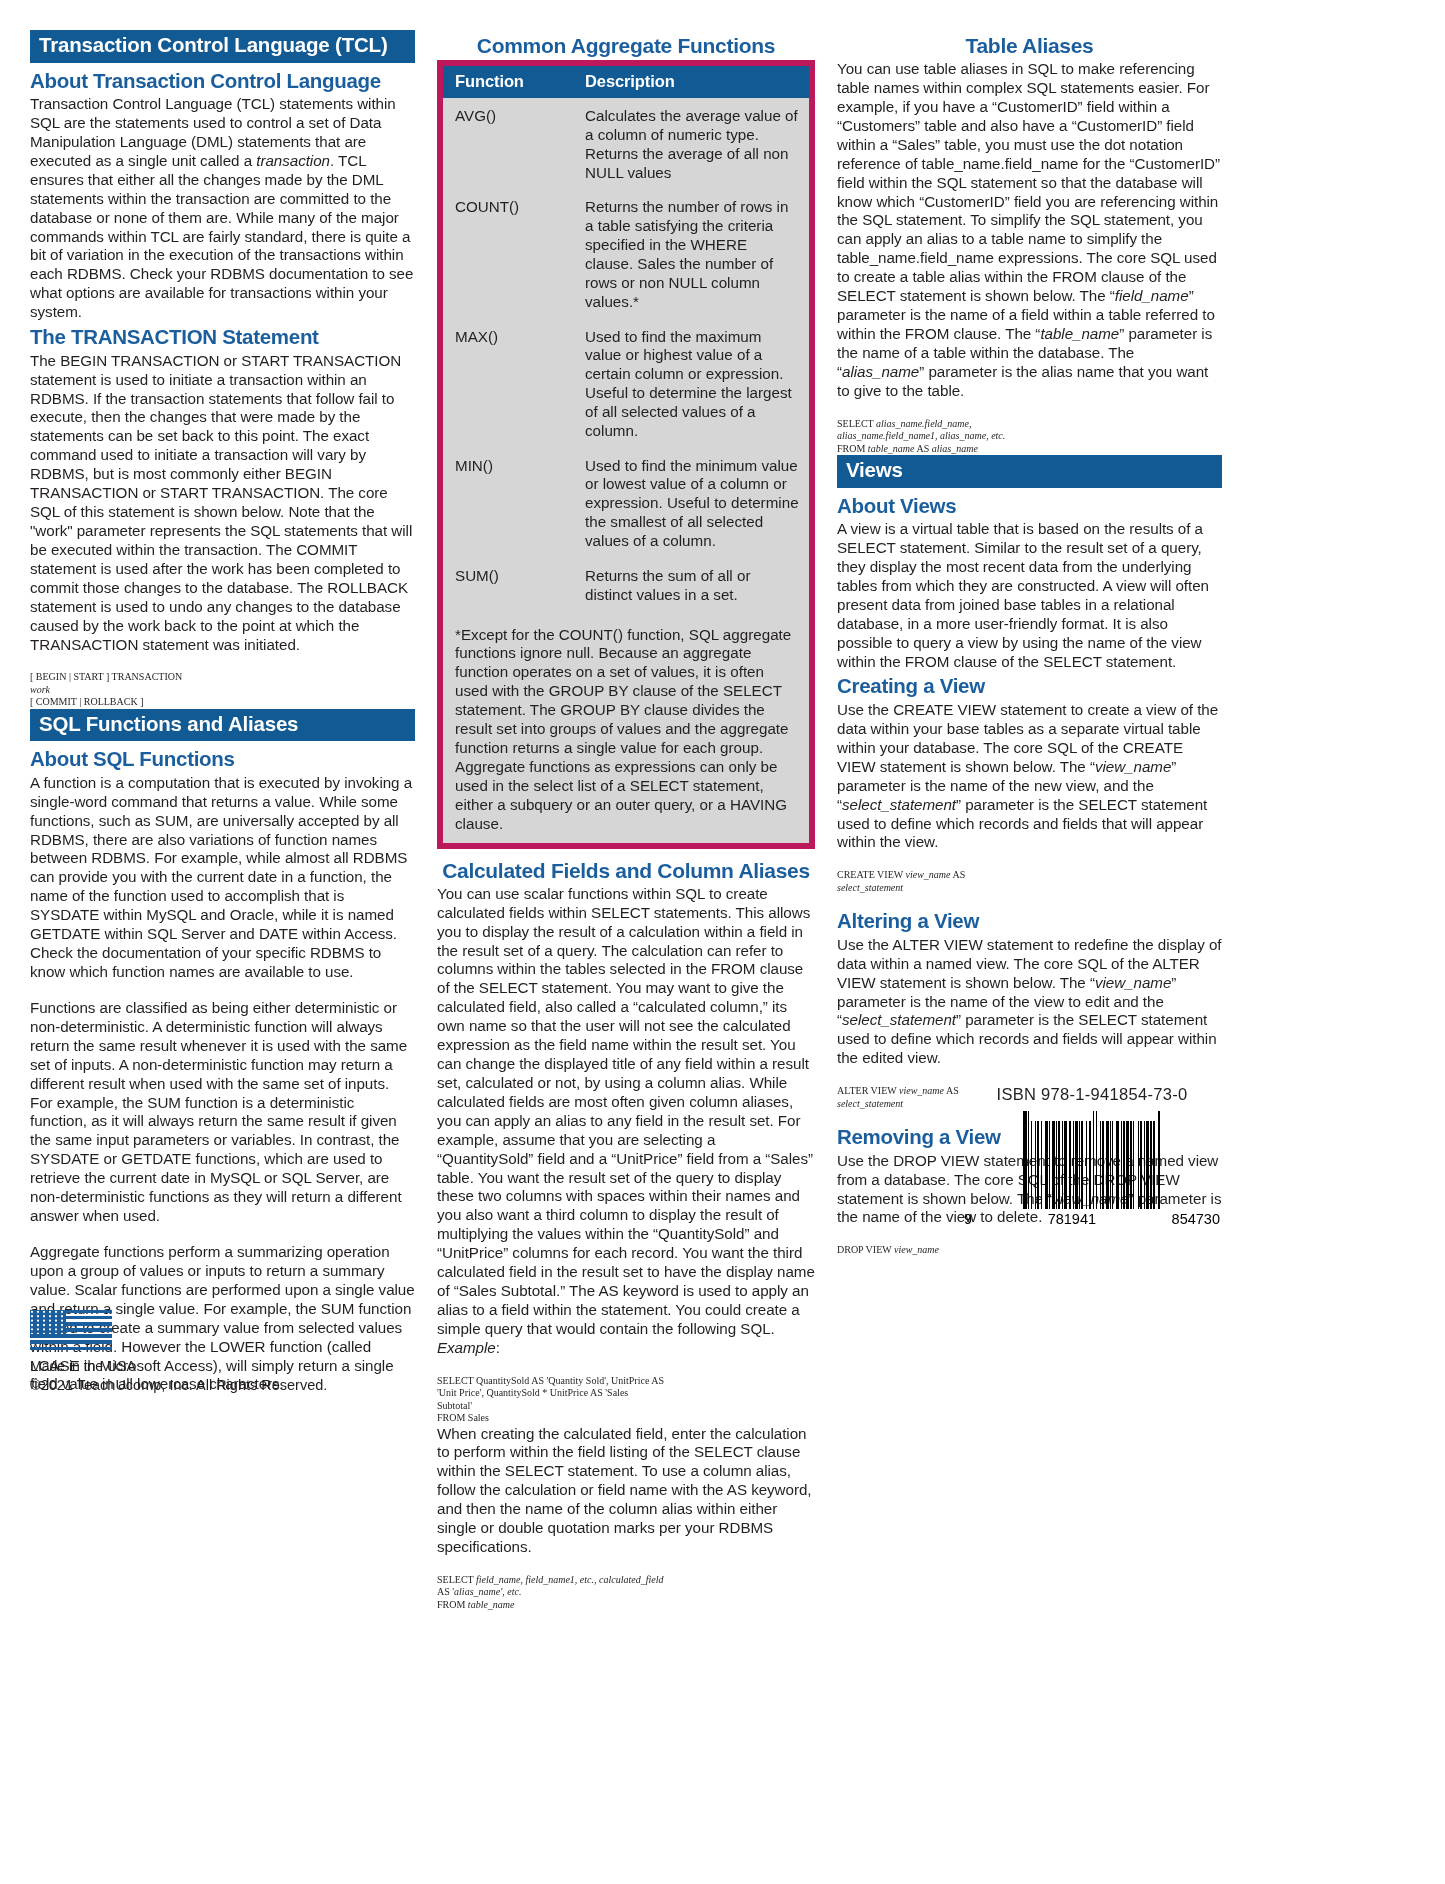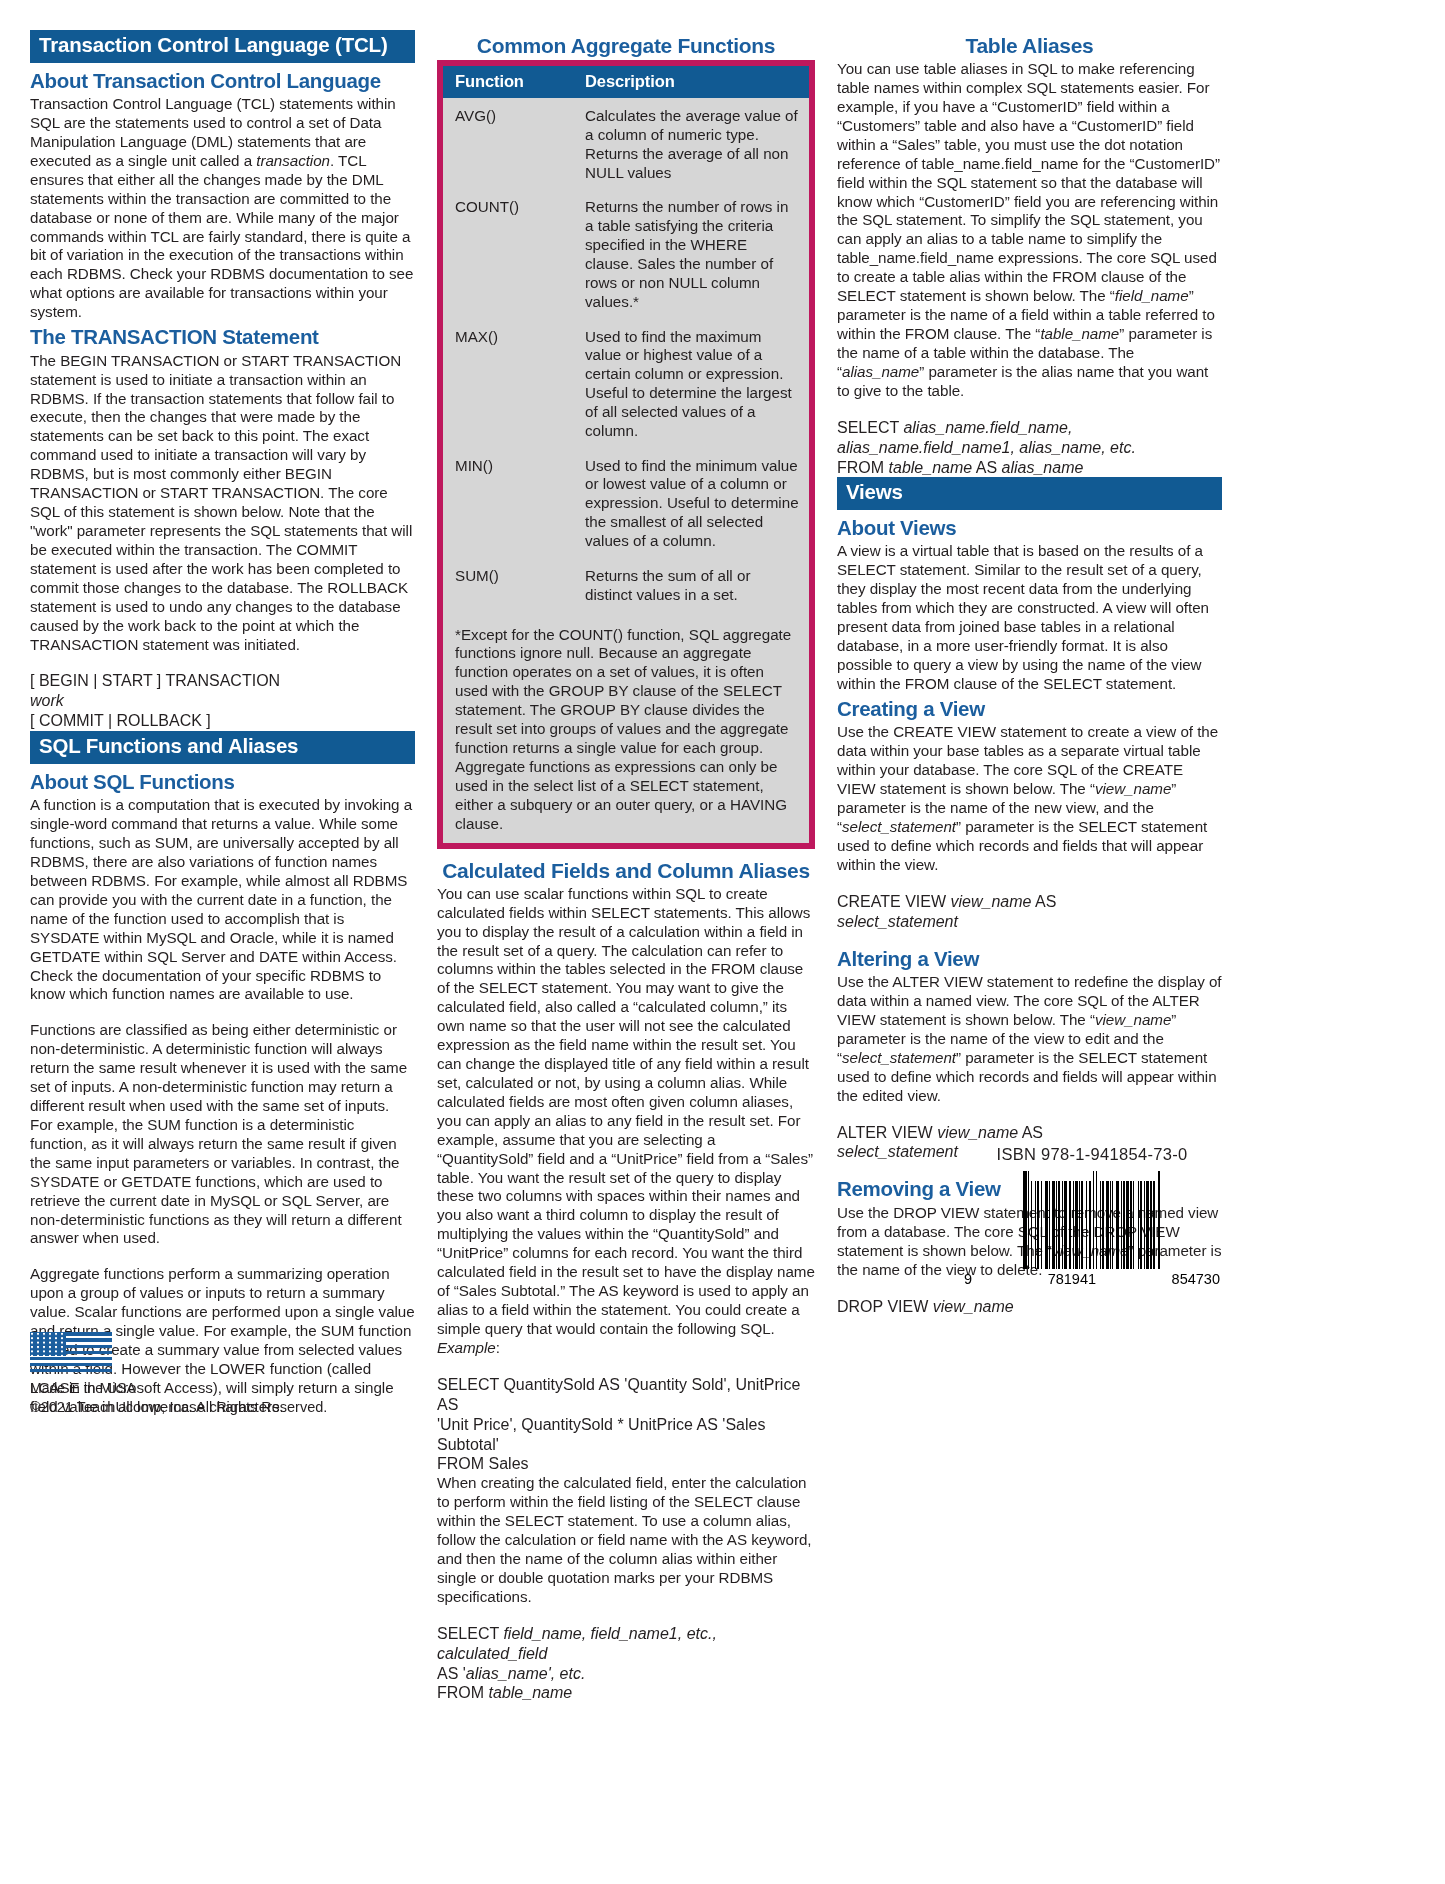--- a/index.html
+++ b/index.html
@@ -63,23 +63,24 @@
   }
   p.body {
     font-size: 15.2px;
     line-height: 1.245;
     margin: 0 0 0 0;
     text-align: left;
     letter-spacing: -0.05px;
   }
   p.body + p.body { margin-top: 17px; }
   p.code {
-    font-size: 16px;
+    font-size: 10px;
     line-height: 1.245;
     margin: 17px 0 0 0;
+    font-family: Liberation Serif, serif;
   }
   em { font-style: italic; }
 
   
   .tbl-wrap {
     border: 6px solid #be185d;
     background: #d6d6d6;
     margin-bottom: 9px;
   }
   table.agg {

